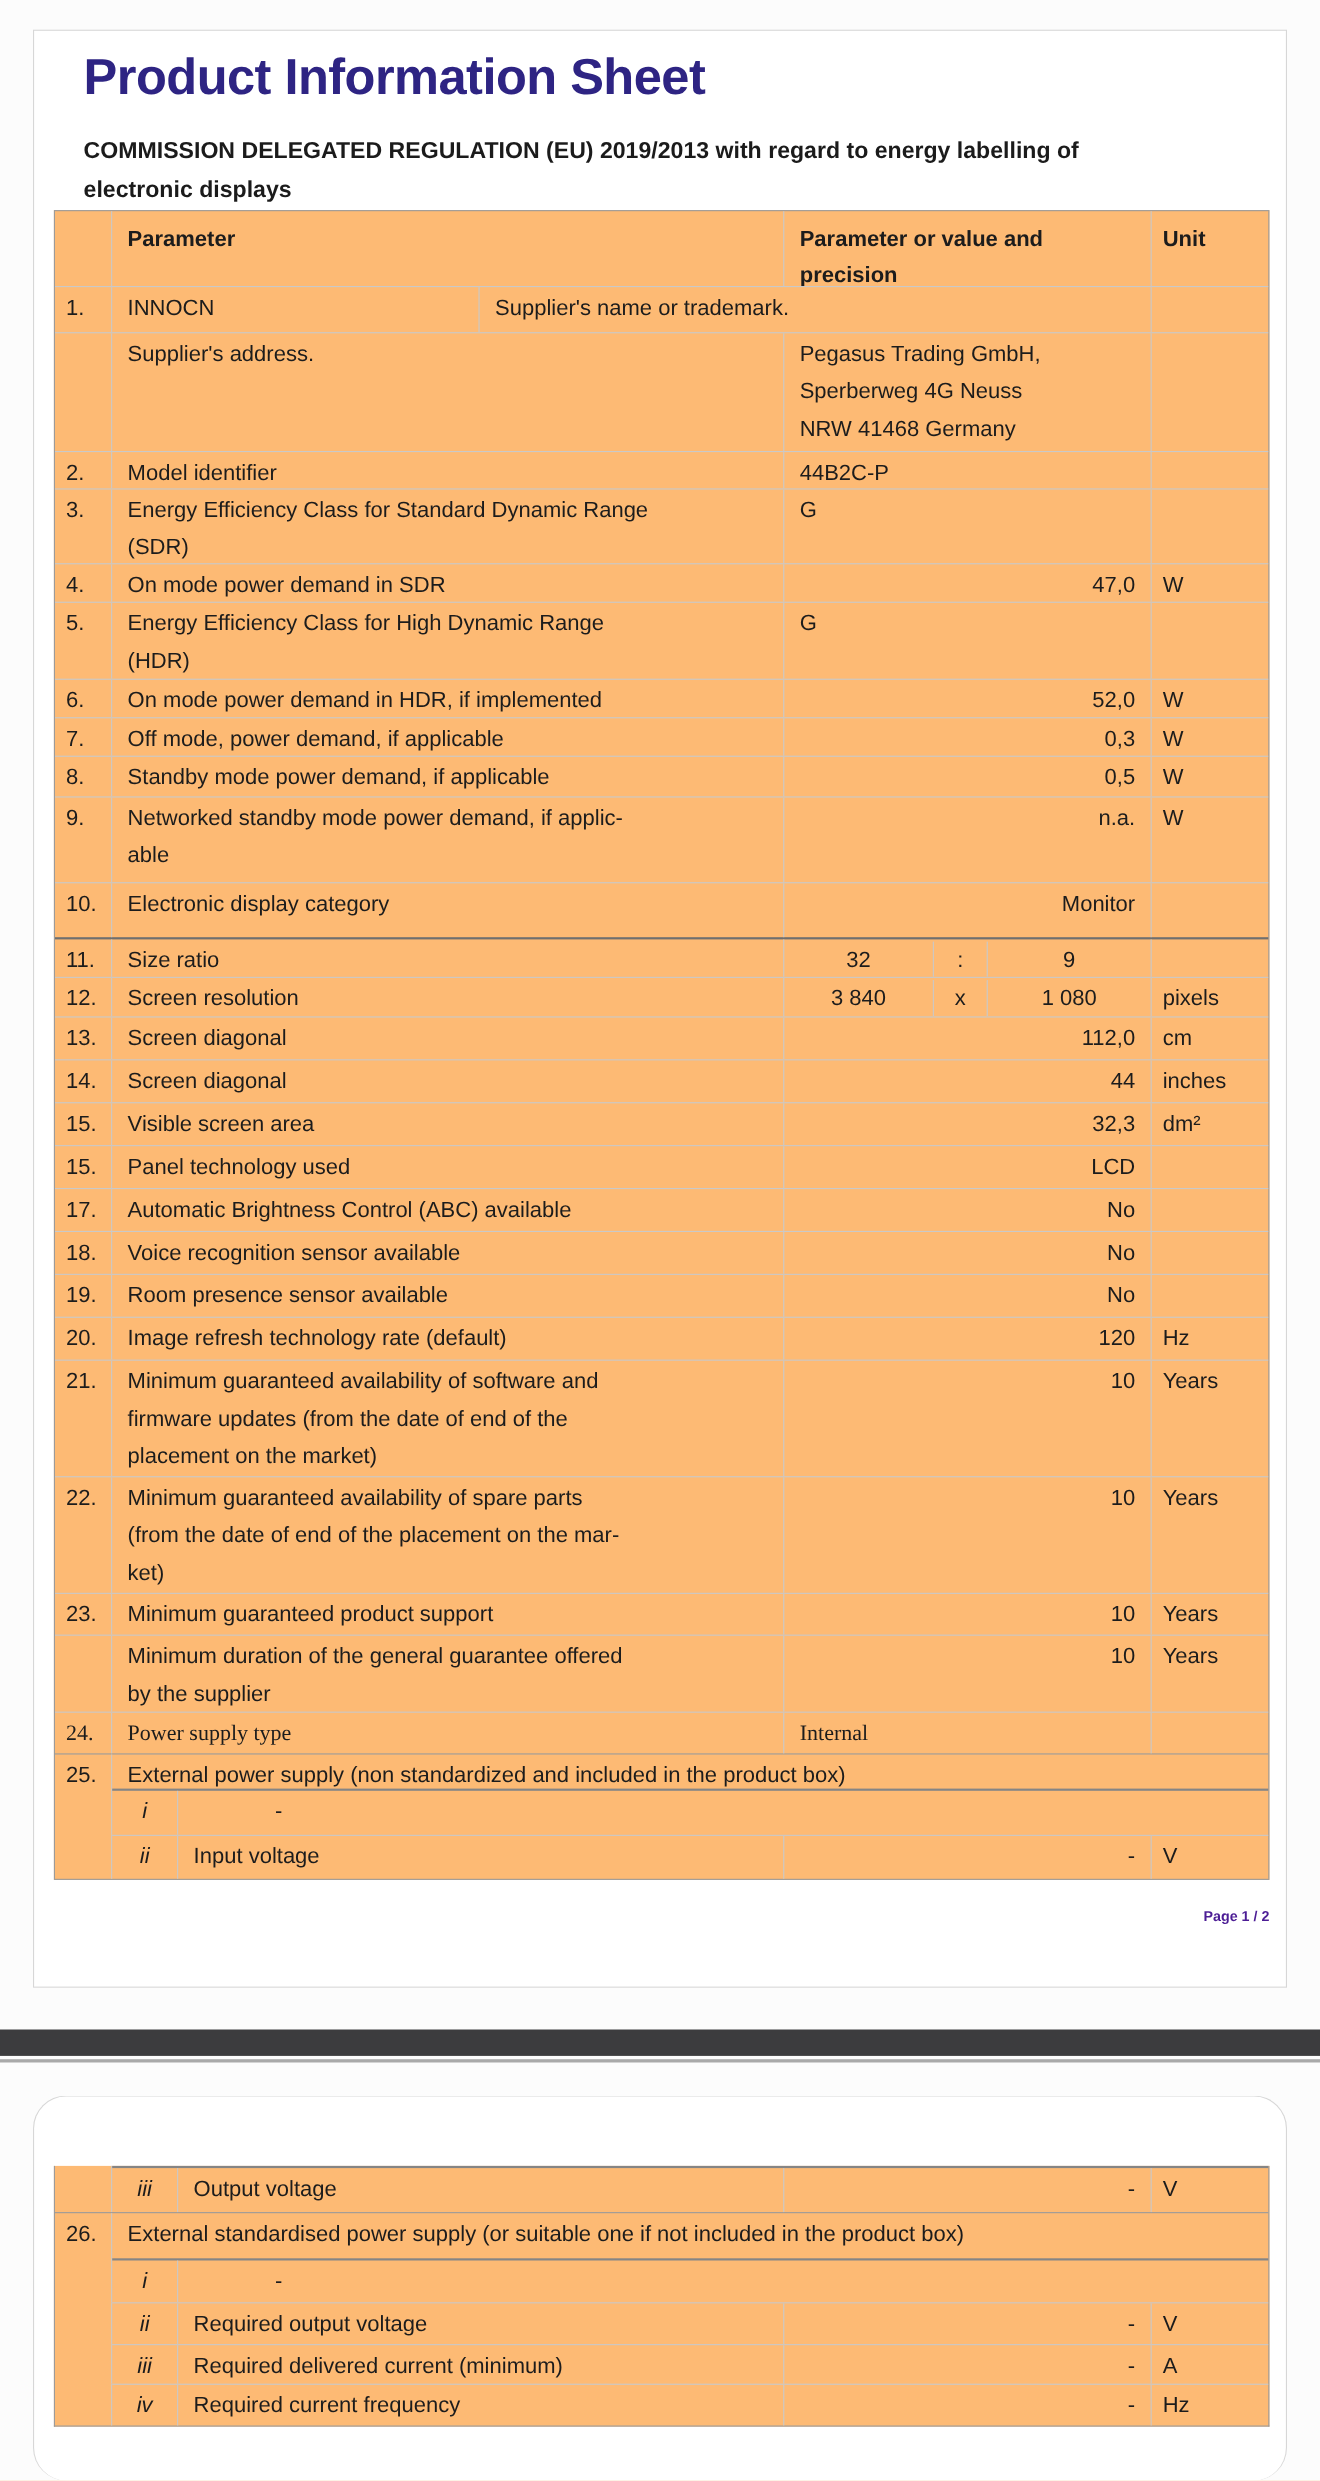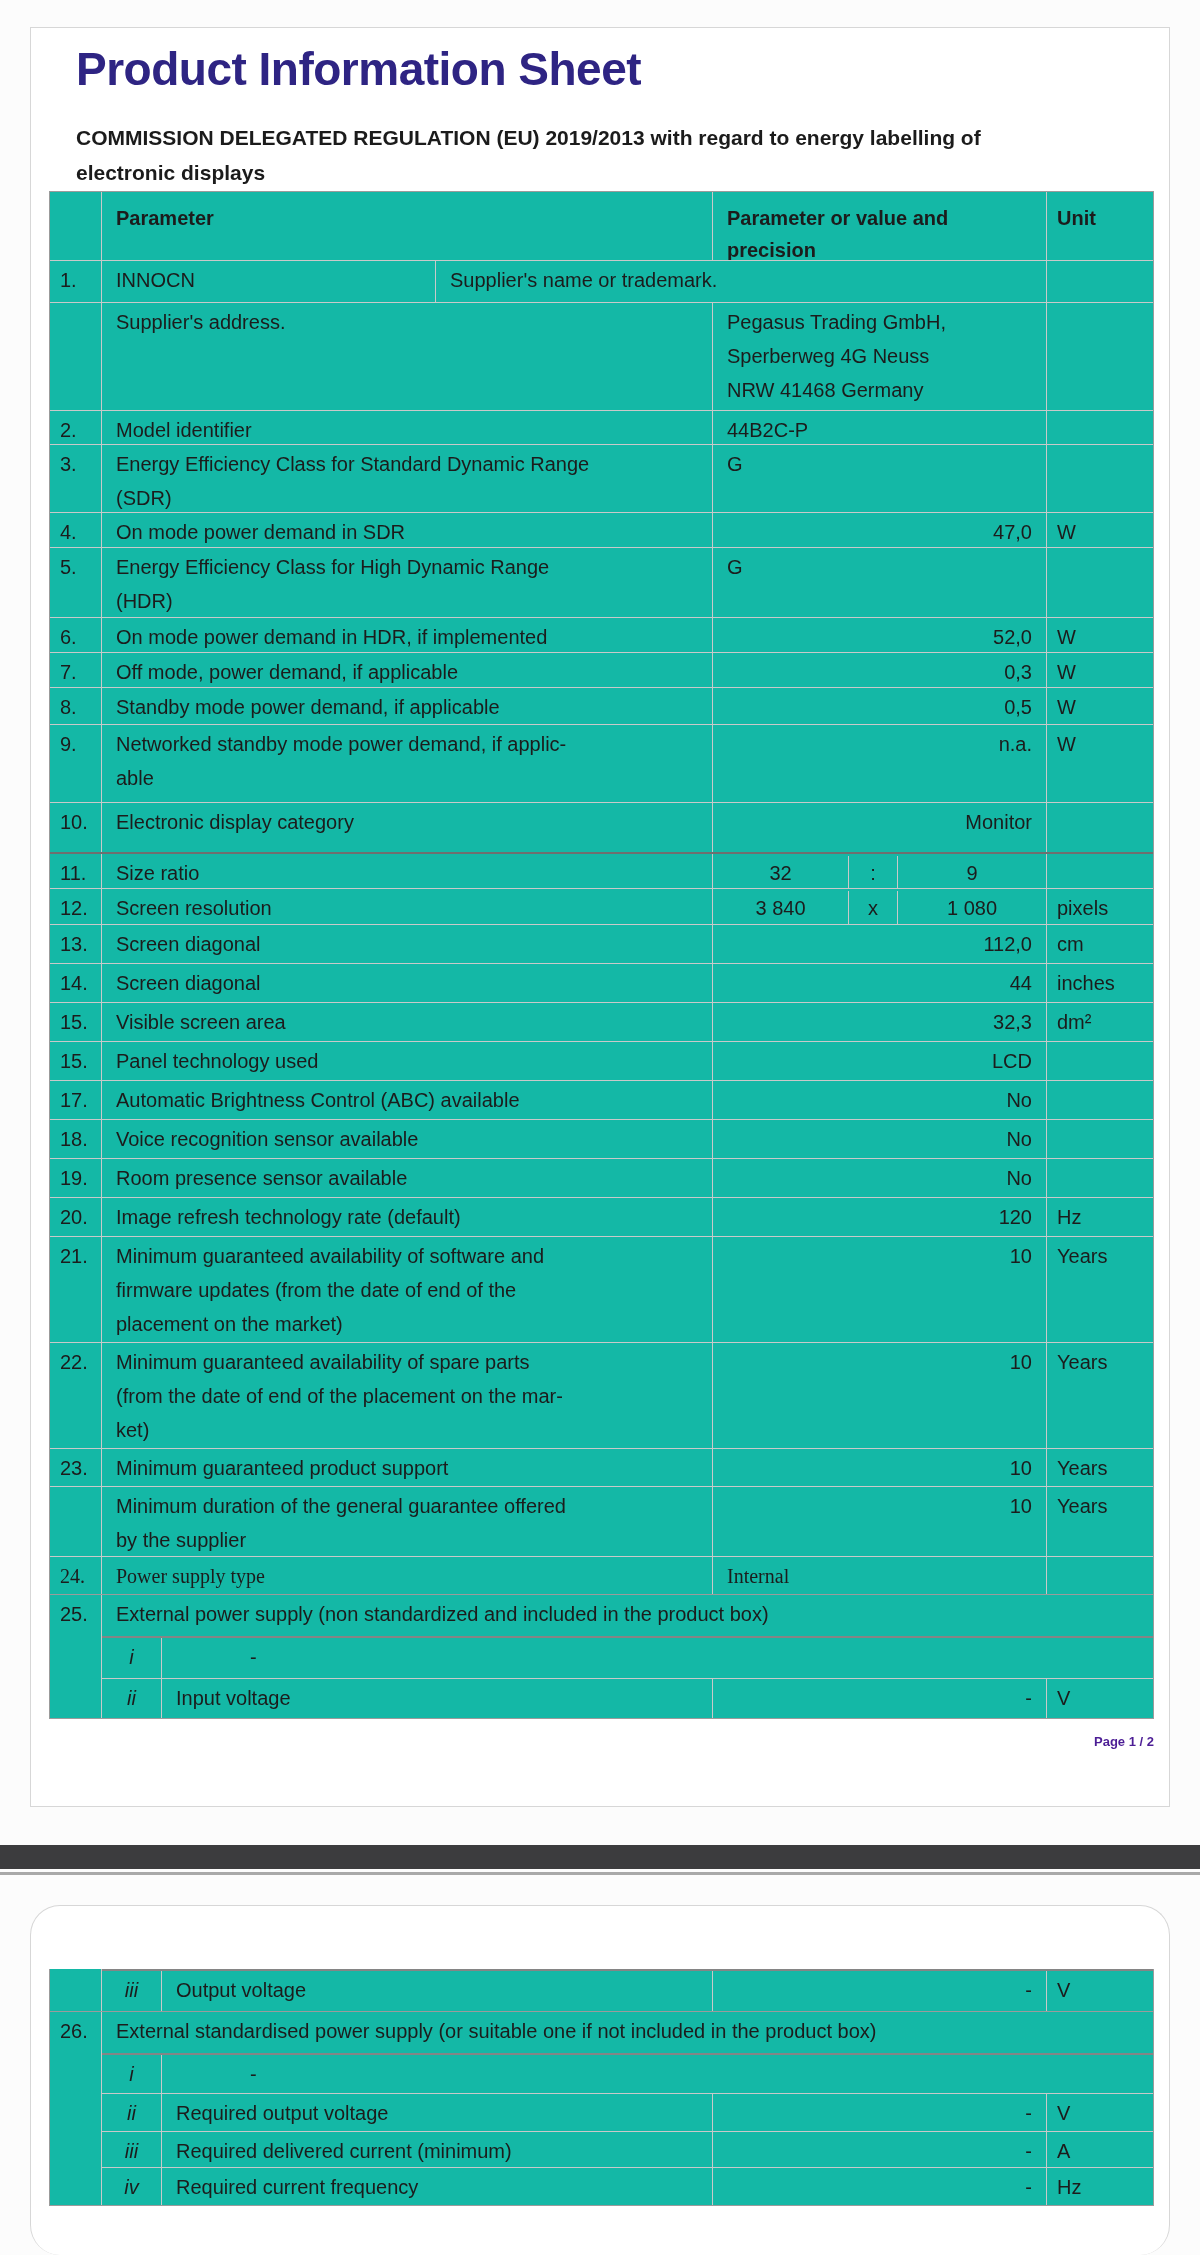--- a/index.html
+++ b/index.html
@@ -6,21 +6,21 @@
   .canvas{position:relative;width:1200px;height:2255px;background:#fcfcfc;overflow:hidden;
           font-family:"Liberation Sans","DejaVu Sans",sans-serif;color:#1c1c1c;}
   .page{position:absolute;background:#ffffff;border:1px solid #d7d7d7;box-sizing:border-box;}
   .page1{left:30px;top:27px;width:1140px;height:1780px;padding-left:30px;}
   .page2{left:30px;top:1905px;width:1140px;height:350px;border-bottom:none;border-radius:30px;}
   .title{position:absolute;left:45px;top:14px;font-size:46px;font-weight:bold;color:#2e2483;letter-spacing:-0.5px;}
   .subtitle{position:absolute;left:45px;top:92px;width:1040px;font-size:21px;font-weight:bold;color:#1b1b1b;
             line-height:35px;white-space:pre-line;}
   .footer{position:absolute;right:15px;top:1706px;font-size:13px;font-weight:600;color:#4c1d95;}
 
-  .table{position:absolute;width:1105px;box-sizing:border-box;border:1px solid #9b9b9b;background:#14b8a6;}
+  .table{position:absolute;width:1105px;box-sizing:border-box;border:1px solid #9b9b9b;background:#fdba74;}
   .t1{left:18px;top:163px;}
   .t2{left:18px;top:63px;border-top:none;}
 
   .row{display:flex;box-sizing:border-box;border-top:1px solid #c9c9c9;font-size:20px;}
   .t1 .row:first-child{border-top:none;}
   .row.bt-dark{border-top:2.5px solid #6f6f6f;}
   .row.bt-med{border-top:1.5px solid #9b9b9b;}
   .row.subrow{border-top:none;}
 
   .c{box-sizing:border-box;line-height:34px;padding-top:2px;white-space:pre-line;overflow:hidden;}
@@ -227,21 +227,21 @@
 by the supplier</div>
           <div class="c value right">10</div>
           <div class="c unit">Years</div>
         </div>
         <div class="row" style="height: 38px; font-family: Liberation Serif, serif;">
           <div class="c num">24.</div>
           <div class="c param">Power supply type</div>
           <div class="c value left">Internal</div>
           <div class="c unit"></div>
         </div>
-        <div class="row bt-med" style="height: 42px;">
+        <div class="row bt-med" style="height: 32px;">
           <div class="c num">25.</div>
           <div class="c spantext">External power supply (non standardized and included in the product box)</div>
         </div>
         <div class="row subrow" style="height: 42px;">
           <div class="c spacer"></div>
           <div class="subwrap dark">
             <div class="c subnum">i</div>
             <div class="c sublabel nounit">-</div>
           </div>
         </div>

